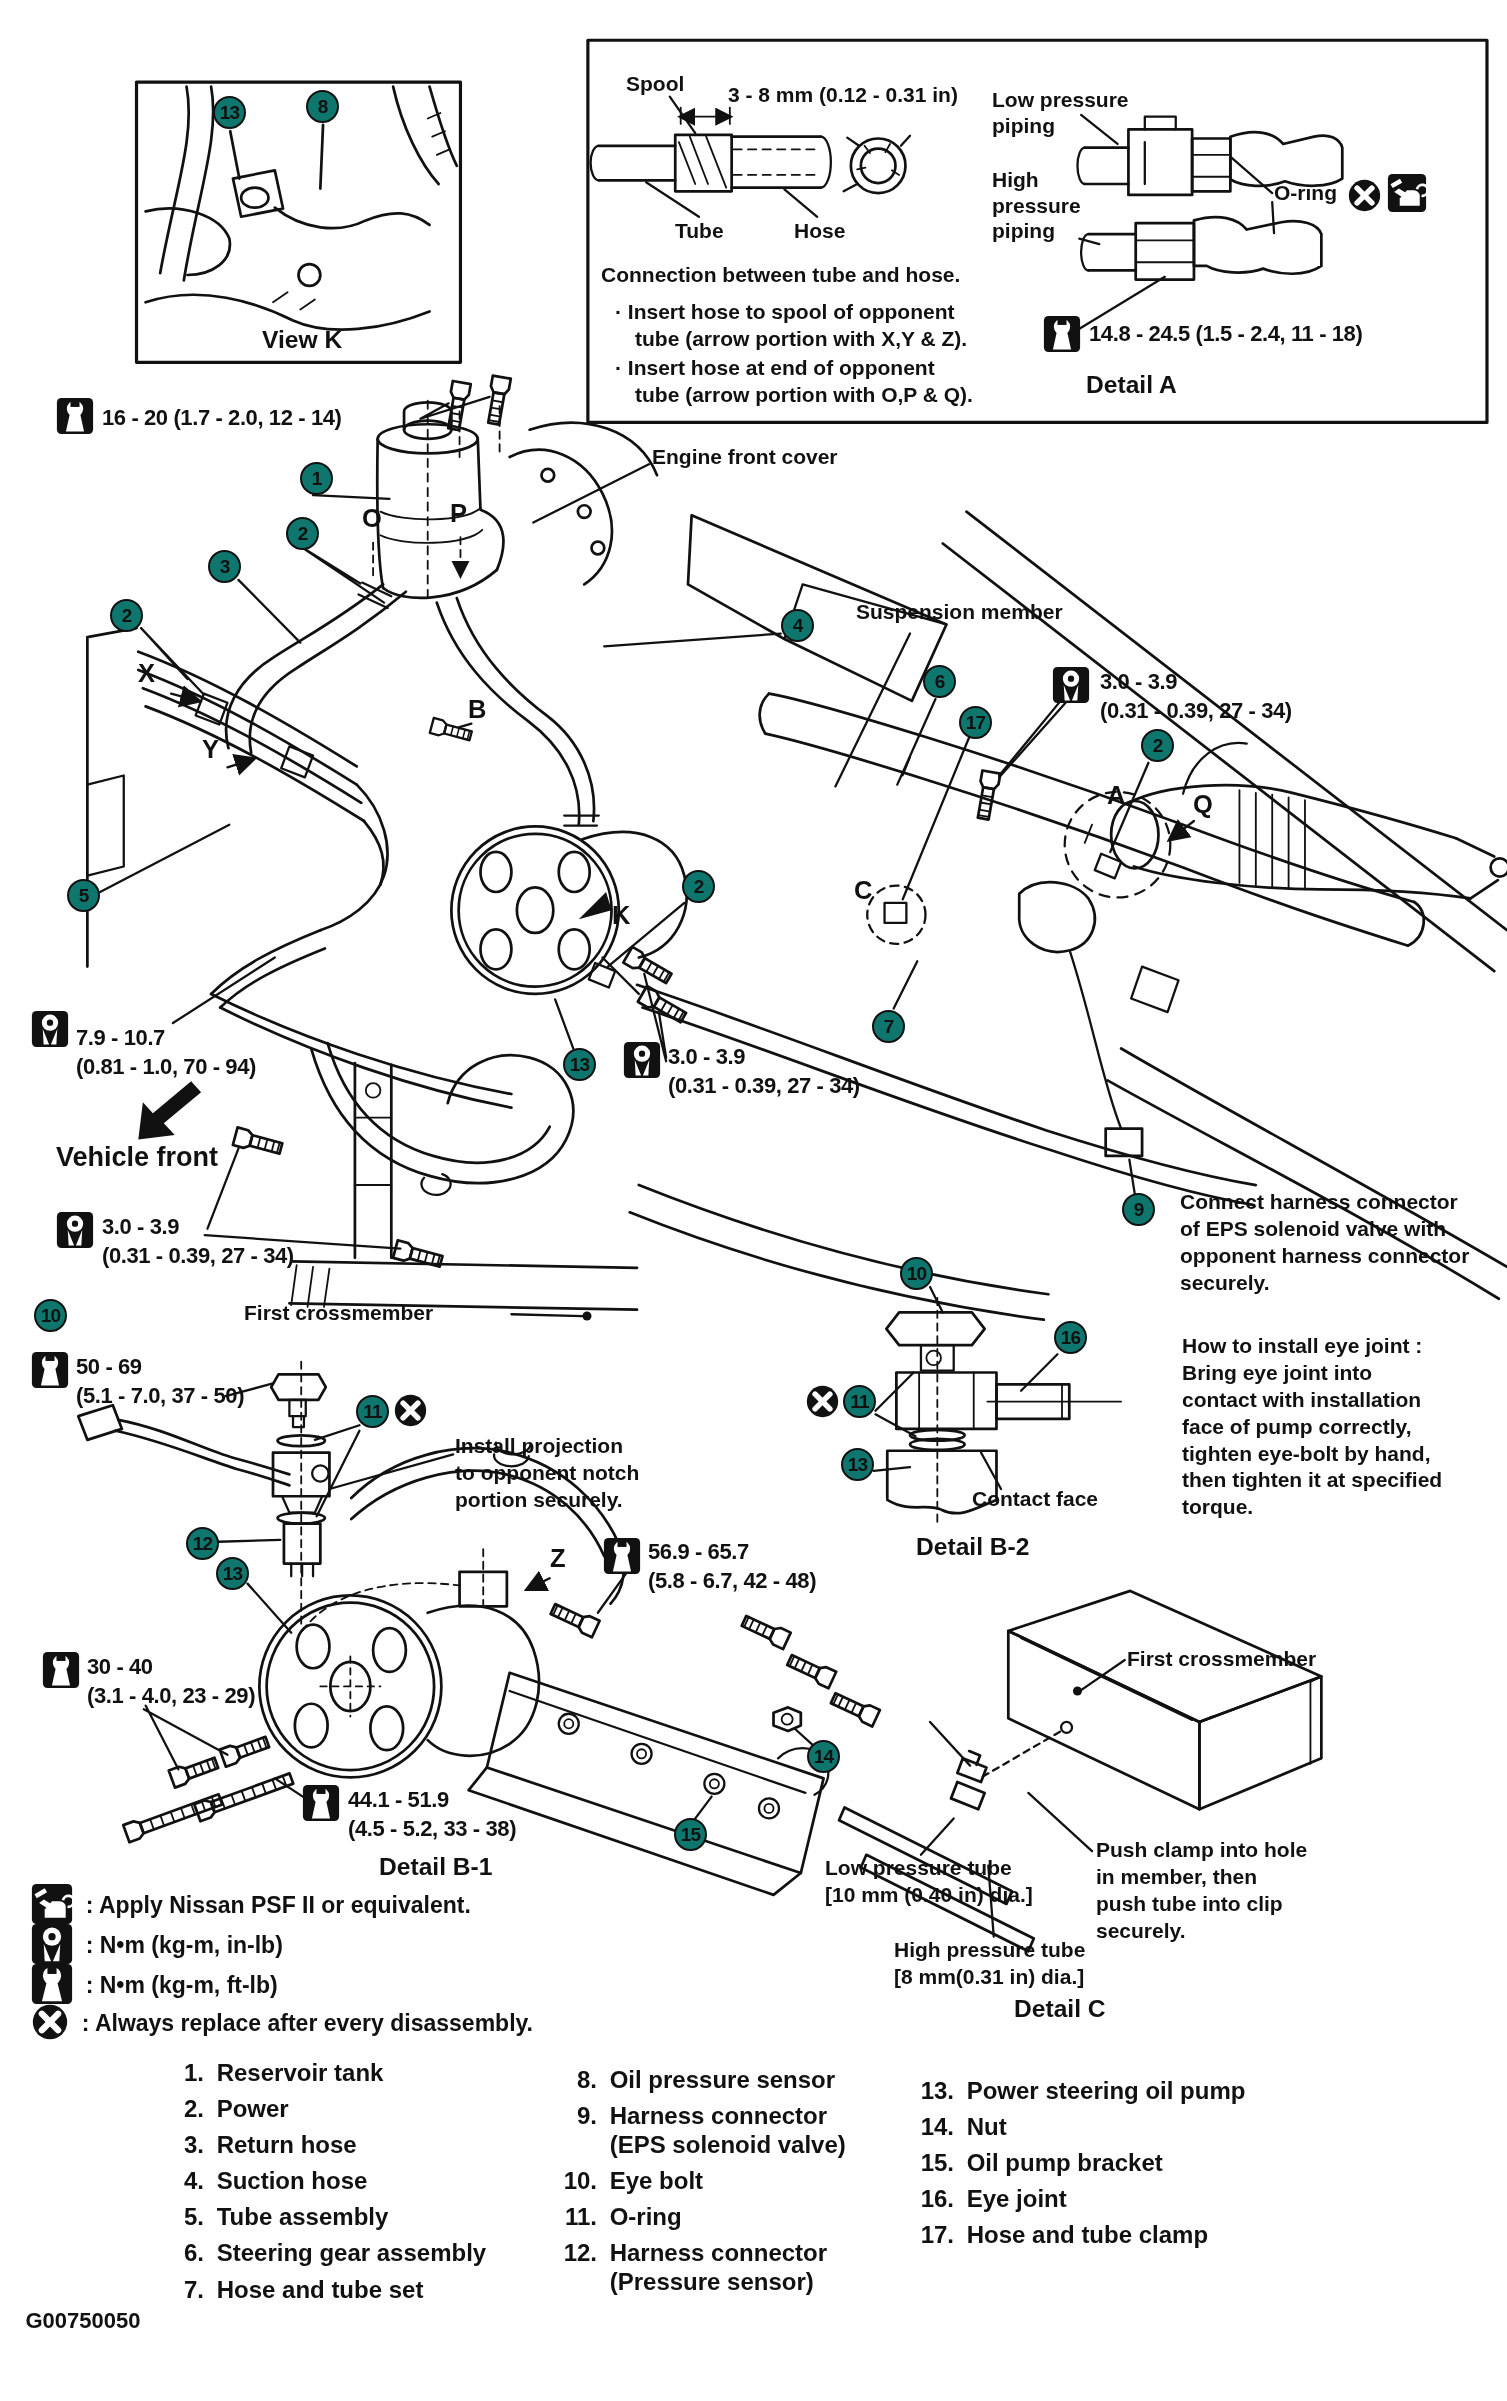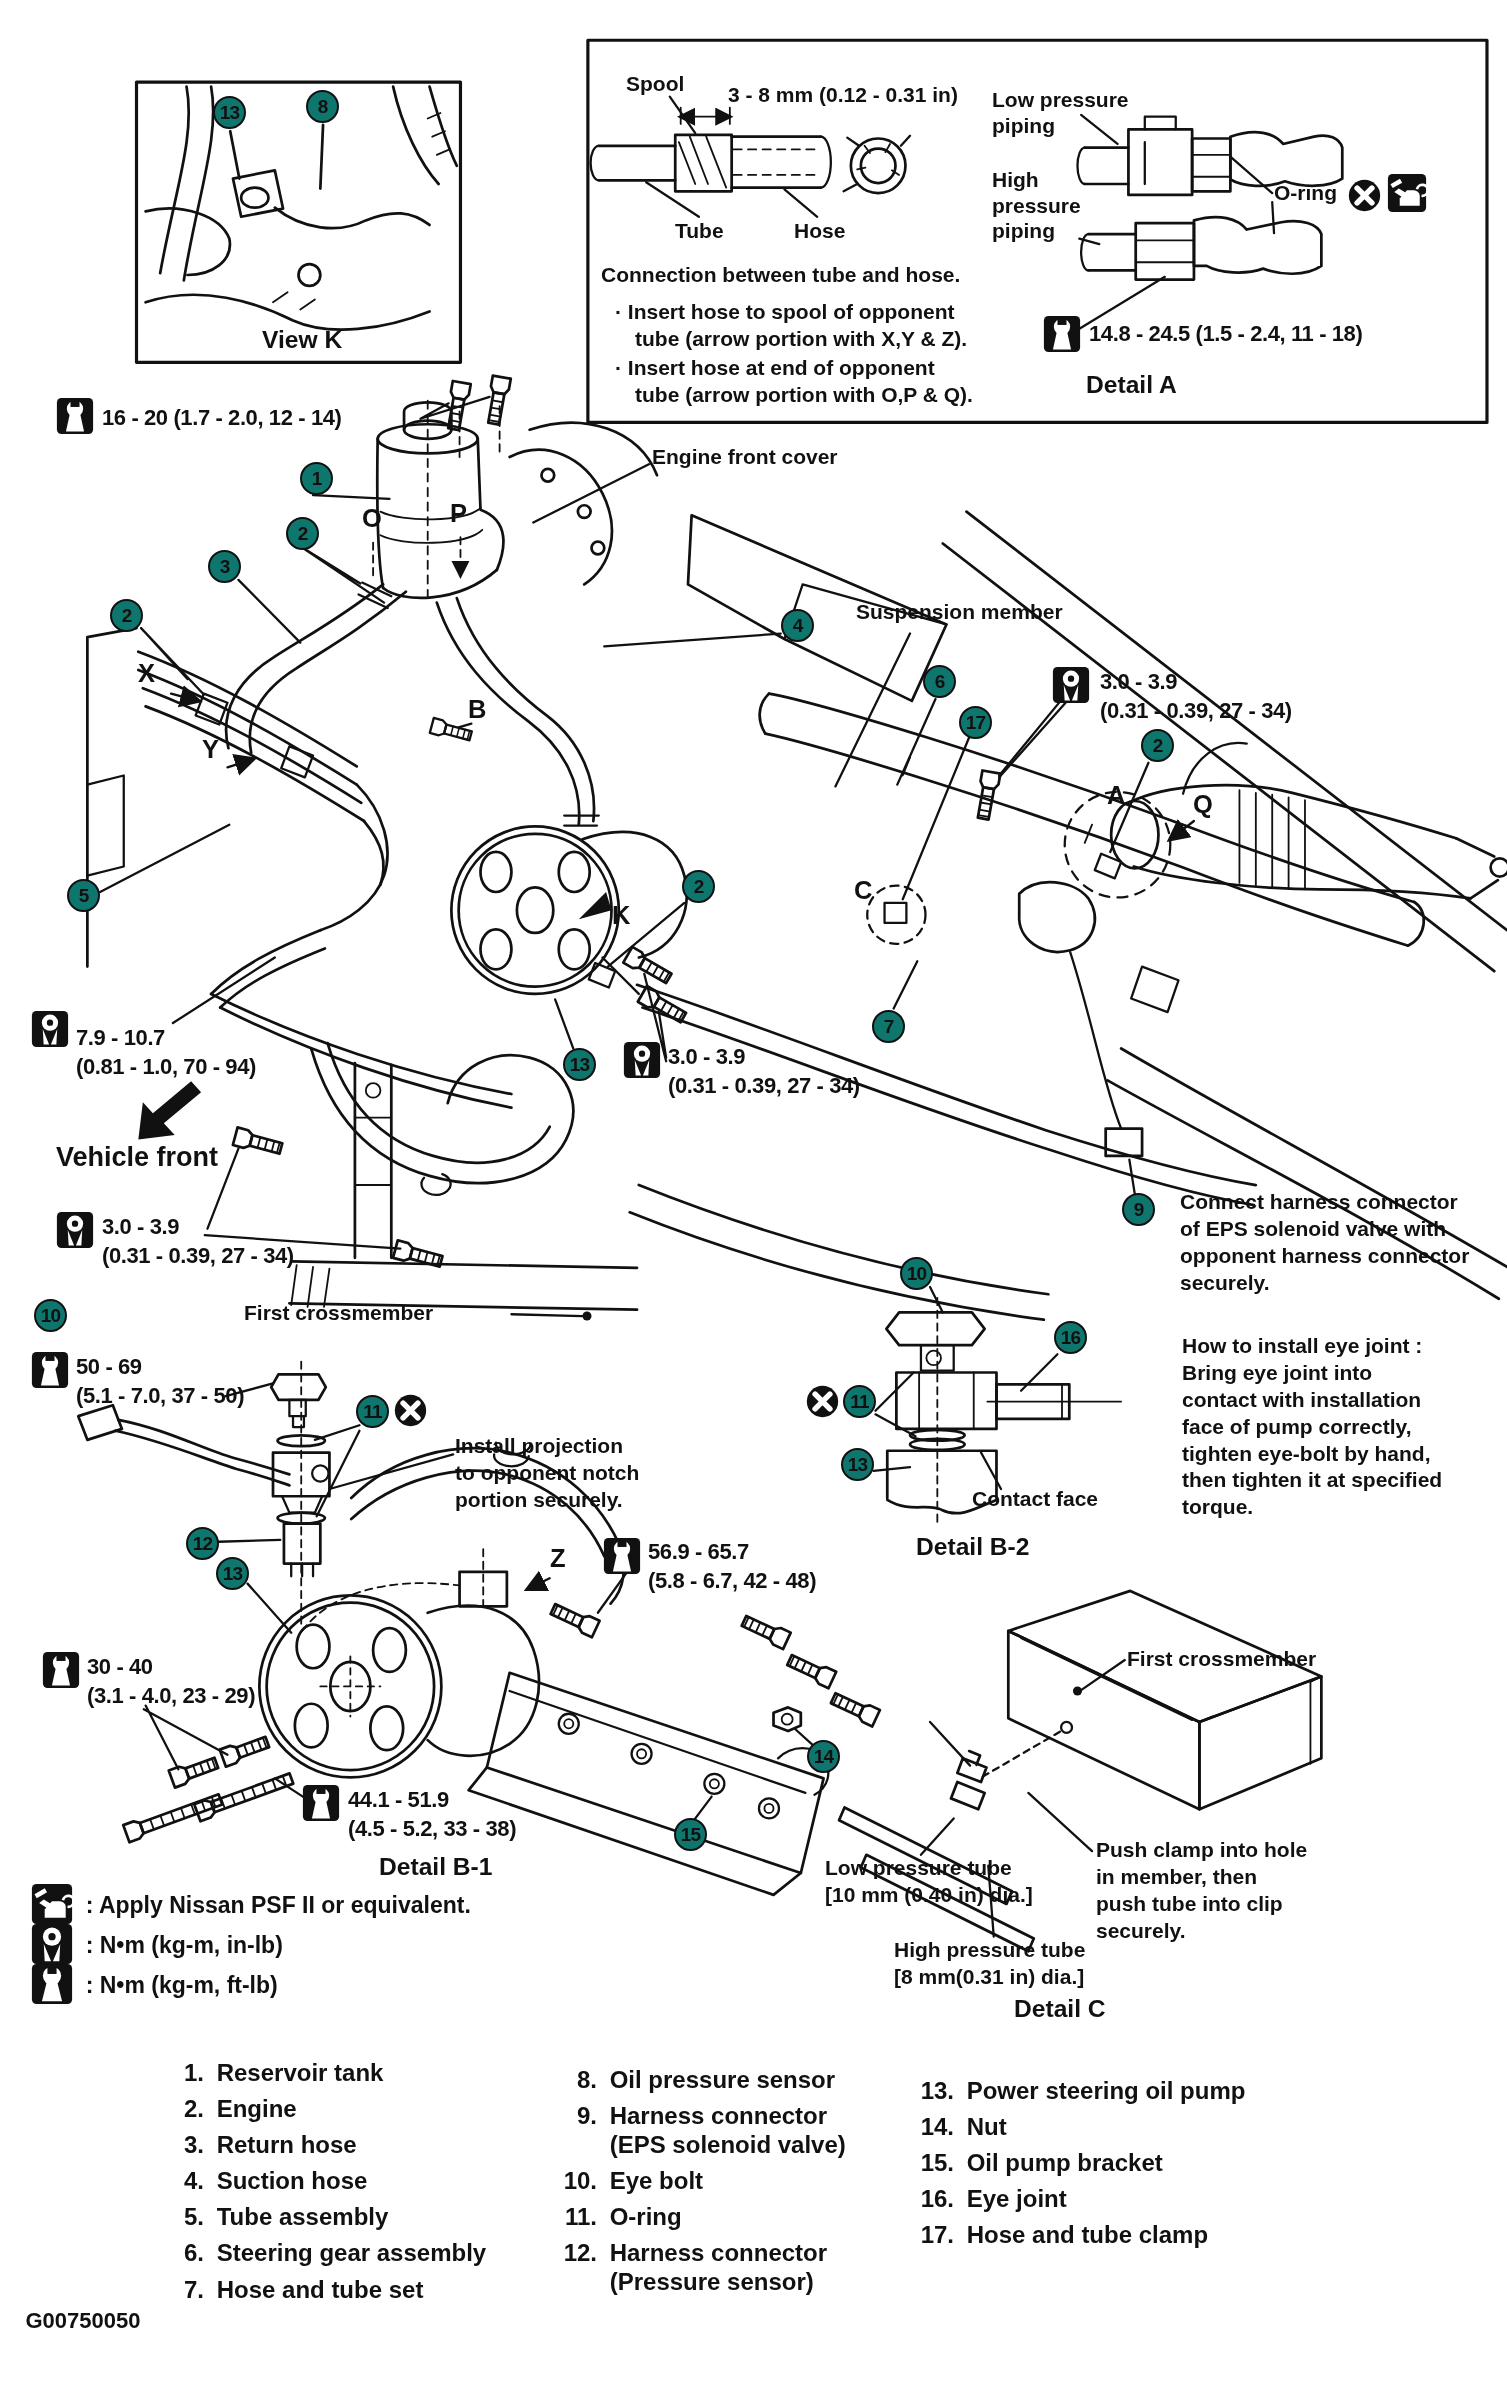--- a/index.html
+++ b/index.html
@@ -638,29 +638,38 @@
   <span class="icon" style="position:static">
     <svg width="42" height="42" viewBox="0 0 46 46">
           <rect x="1" y="1" width="44" height="44" rx="5" fill="#111"></rect>
           <circle cx="23" cy="14" r="10" fill="#fff"></circle>
           <rect x="18" y="2" width="10" height="10" fill="#111"></rect>
           <path d="M17,22 L29,22 L34,42 L12,42 Z" fill="#fff"></path>
         </svg>
   </span>
   <span class="txt">:  N•m (kg-m,  ft-lb)</span>
 </div>
+<div class="legend-row" style="left:31px;top:2003px">
+  <span class="icon" style="position:static">
+    <svg width="38" height="38" viewBox="0 0 42 42">
+          <circle cx="21" cy="21" r="19" fill="#111"></circle>
+          <path d="M12,12 L30,30 M30,12 L12,30" stroke="#fff" stroke-width="7" stroke-linecap="round"></path>
+        </svg>
+  </span>
+  <span class="txt">:  Always replace after every disassembly.</span>
+</div>
 
 <div class="parts-col" style="left:171px;top:2059px">
   <div class="prow">
         <span class="num" style="width:33px">1.</span>
         <span class="nm">Reservoir tank</span>
       </div>
   <div class="prow">
         <span class="num" style="width:33px">2.</span>
-        <span class="nm">Engine</span>
+        <span class="nm">Power</span>
       </div>
   <div class="prow">
         <span class="num" style="width:33px">3.</span>
         <span class="nm">Return hose</span>
       </div>
   <div class="prow">
         <span class="num" style="width:33px">4.</span>
         <span class="nm">Suction hose</span>
       </div>
   <div class="prow">

